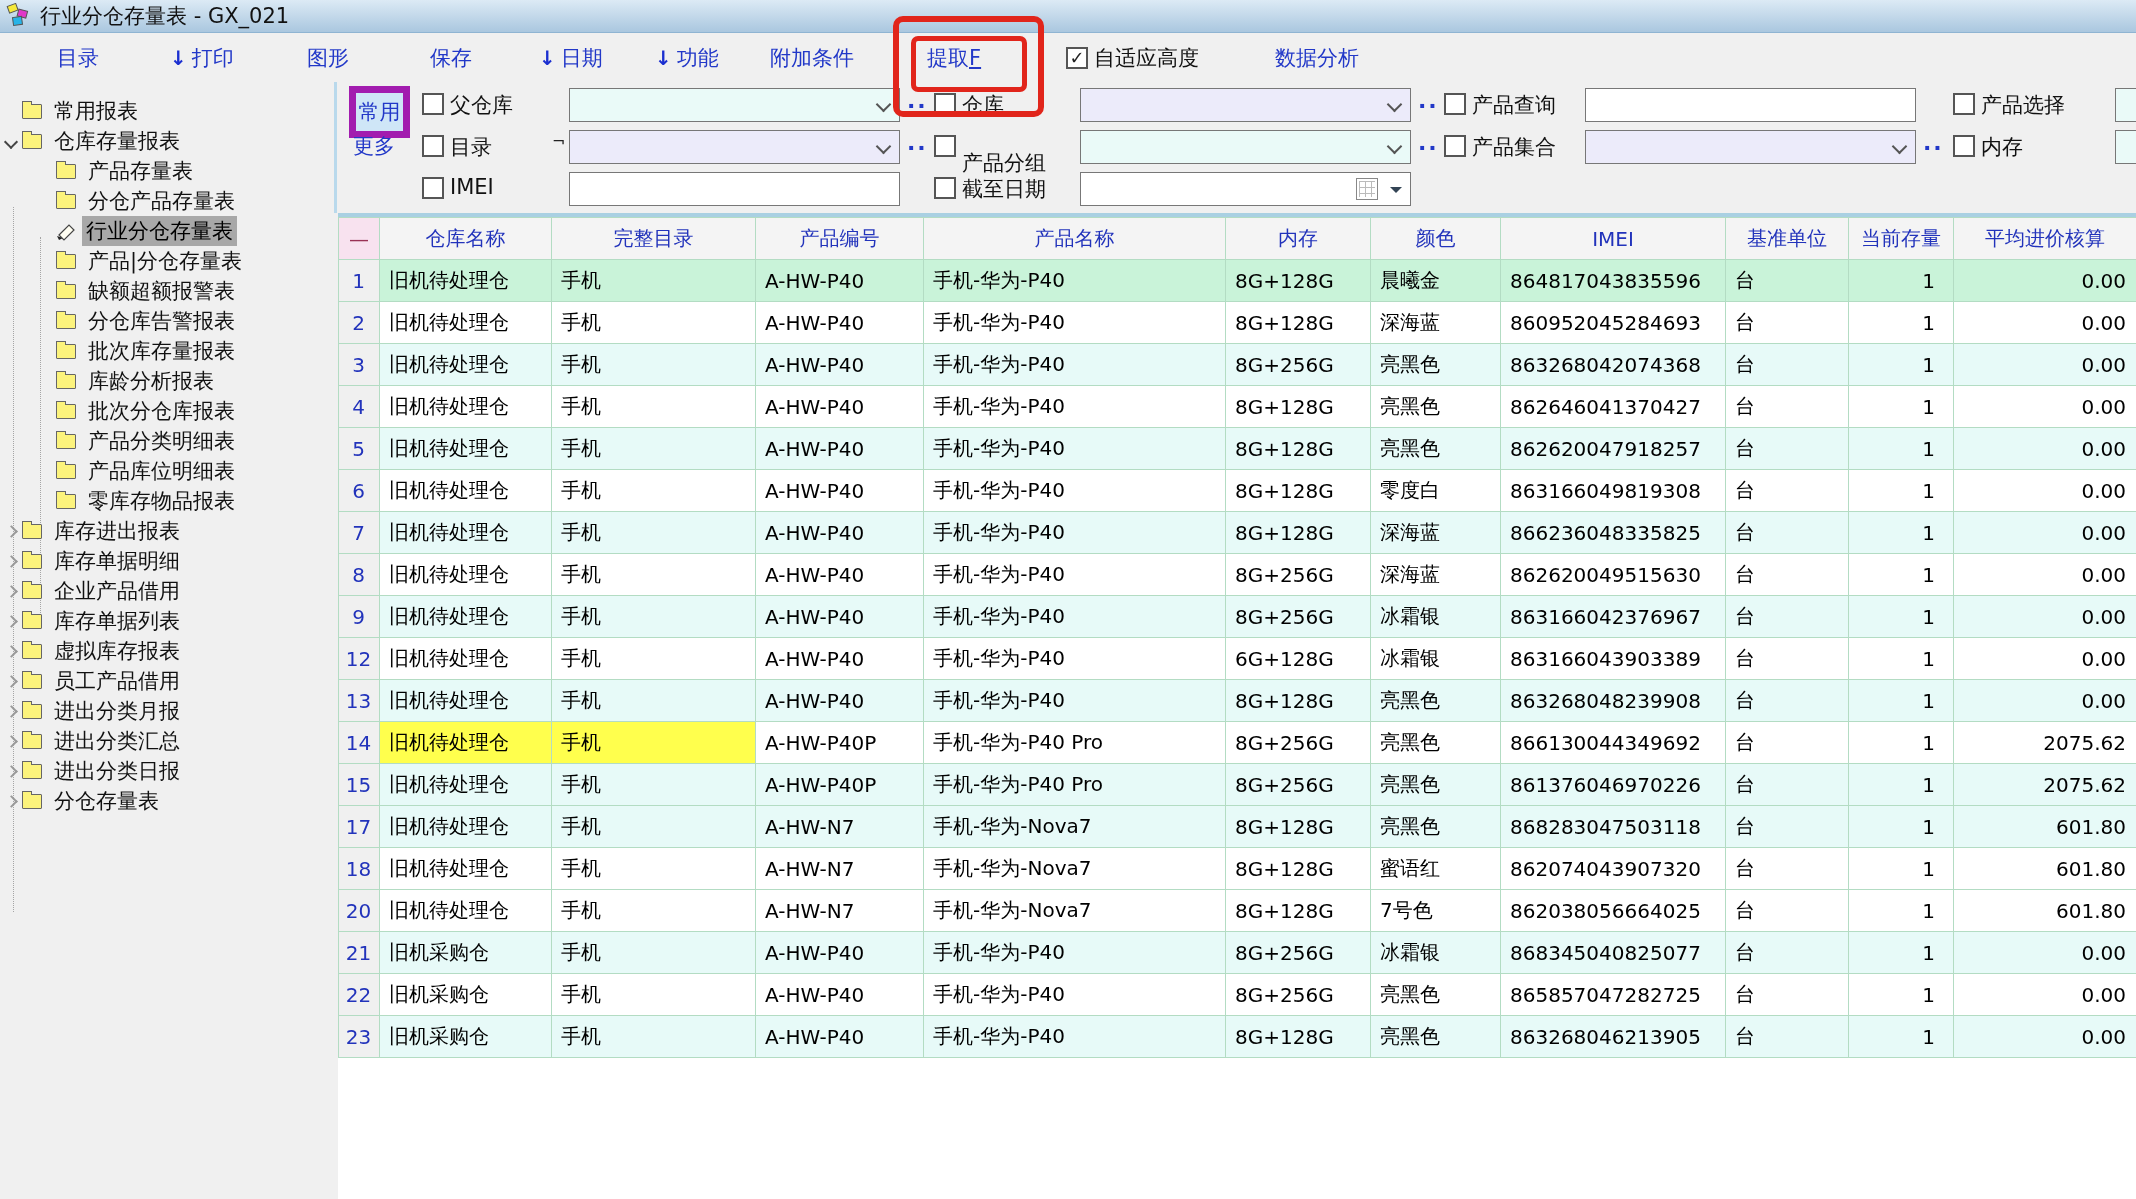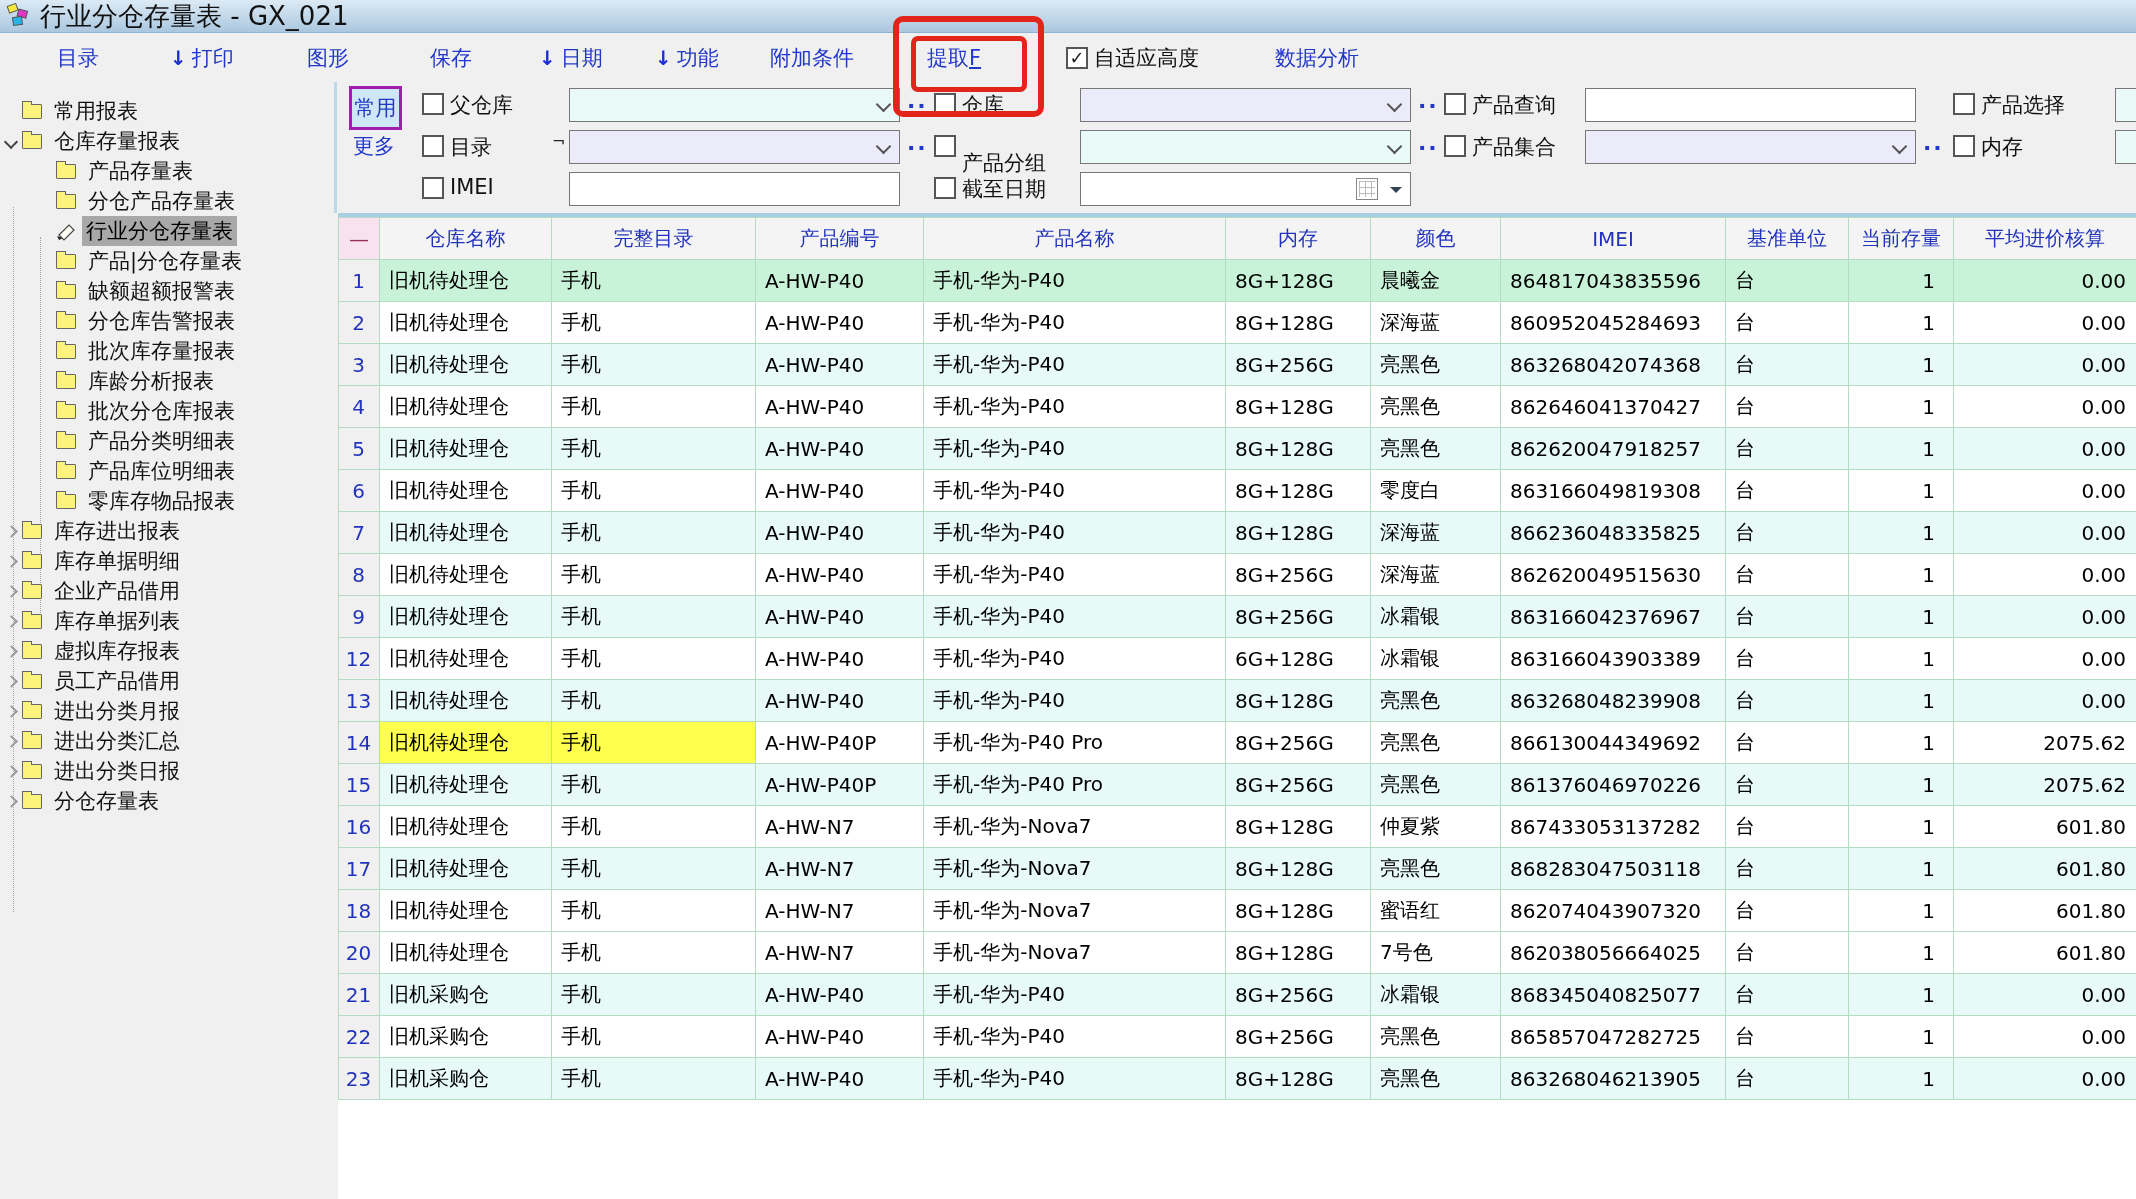--- a/index.html
+++ b/index.html
@@ -9,21 +9,21 @@
     font-family:"DejaVu Sans","Liberation Sans",sans-serif;
     -webkit-font-smoothing:antialiased;
   }
   
   .titlebar{
     position:absolute;left:0;top:0;width:2136px;height:33px;
     background:linear-gradient(#dceaf5,#aac7df);
     border-bottom:1px solid #8fb4d2;
     display:flex;align-items:center;gap:8px;padding-left:6px;box-sizing:border-box;
   }
-  .titlebar .ttext{font-size:26px;color:#111;}
+  .titlebar .ttext{font-size:21px;color:#111;}
   
   .menubar{position:absolute;left:0;top:34px;width:2136px;height:48px;background:#f0f0f0;}
   .mi{position:absolute;top:10px;font-size:21px;color:#2238c8;white-space:nowrap;cursor:default;display:flex;align-items:center;}
   .mi .arr{font-weight:bold;margin-right:5px;color:#1b2fd0;font-size:20px;}
   .mi .hot{text-decoration:underline;}
   .mi .blk{color:#111;}
   .mcb{width:22px;height:22px;background:#fff;border:2px solid #555;display:inline-flex;align-items:center;justify-content:center;margin-right:6px;box-sizing:border-box;}
   .mcb span{font-size:18px;font-weight:bold;color:#222;line-height:1;}
   
   .anno{position:absolute;border:6px solid #e1251b;border-radius:10px;z-index:50;pointer-events:none;}
@@ -37,21 +37,21 @@
   .trow .tw.col::before{content:'';position:absolute;left:1px;top:1px;width:7px;height:7px;border-right:2px solid #9a9a9a;border-bottom:2px solid #9a9a9a;transform:rotate(-45deg);}
   .trow.lv1{padding-left:34px;}
   .fico{width:18px;height:13px;background:#fcf37c;border:1px solid #666;border-radius:1px;position:relative;flex:0 0 auto;margin-right:8px;}
   .fico::before{content:'';position:absolute;left:-1px;top:-4px;width:8px;height:3px;background:#fcf37c;border:1px solid #666;border-bottom:none;}
   .pico{width:20px;height:18px;flex:0 0 auto;margin-right:6px;}
   .tlabel{padding:1px 4px;}
   .tlabel.sel{background:#a8a8a8;color:#000;}
   .guide{position:absolute;border-left:1px dotted #a5a5a5;width:0;}
   
   .filters{position:absolute;left:334px;top:82px;width:1802px;height:131px;background:#f0f0f0;border-left:3px solid #b9d9ec;box-sizing:border-box;}
-  .fbtn{position:absolute;width:47px;height:38px;background:#cfe6f7;border:3px solid #a21caf;color:#2238c8;font-size:21px;display:flex;align-items:center;justify-content:center;}
+  .fbtn{position:absolute;width:47px;height:38px;background:#cfe6f7;border:7px solid #a21caf;color:#2238c8;font-size:21px;display:flex;align-items:center;justify-content:center;}
   .flink{position:absolute;color:#2238c8;font-size:21px;}
   .fcb{position:absolute;width:22px;height:22px;background:#fff;border:2px solid #555;box-sizing:border-box;}
   .flbl{position:absolute;font-size:21px;color:#111;white-space:nowrap;}
   .dd,.ti{position:absolute;height:34px;border:1px solid #777;box-sizing:border-box;background:#fff;}
   .dd.cyan{background:#eafaf8;}
   .dd.lav{background:#ecebfa;}
   .chev{position:absolute;right:10px;top:10px;width:9px;height:9px;border-right:2px solid #555;border-bottom:2px solid #555;transform:rotate(45deg);}
   .dots{position:absolute;color:#2238c8;font-size:22px;font-weight:bold;letter-spacing:2px;}
   .cmark{position:absolute;font-size:16px;color:#222;}
   .cal{position:absolute;right:32px;top:5px;width:22px;height:22px;border:1px solid #888;background:
@@ -512,33 +512,20 @@
           <td>手机</td>
           <td>A-HW-P40P</td>
           <td>手机-华为-P40 Pro</td>
           <td>8G+256G</td>
           <td>亮黑色</td>
           <td>861376046970226</td>
           <td>台</td>
           <td class="r q">1</td>
           <td class="r m">2075.62</td>
         </tr>
-        <tr>
-          <td class="seq">16</td>
-          <td>旧机待处理仓</td>
-          <td>手机</td>
-          <td>A-HW-N7</td>
-          <td>手机-华为-Nova7</td>
-          <td>8G+128G</td>
-          <td>仲夏紫</td>
-          <td>867433053137282</td>
-          <td>台</td>
-          <td class="r q">1</td>
-          <td class="r m">601.80</td>
-        </tr>
         <tr class="alt">
           <td class="seq">17</td>
           <td>旧机待处理仓</td>
           <td>手机</td>
           <td>A-HW-N7</td>
           <td>手机-华为-Nova7</td>
           <td>8G+128G</td>
           <td>亮黑色</td>
           <td>868283047503118</td>
           <td>台</td>

